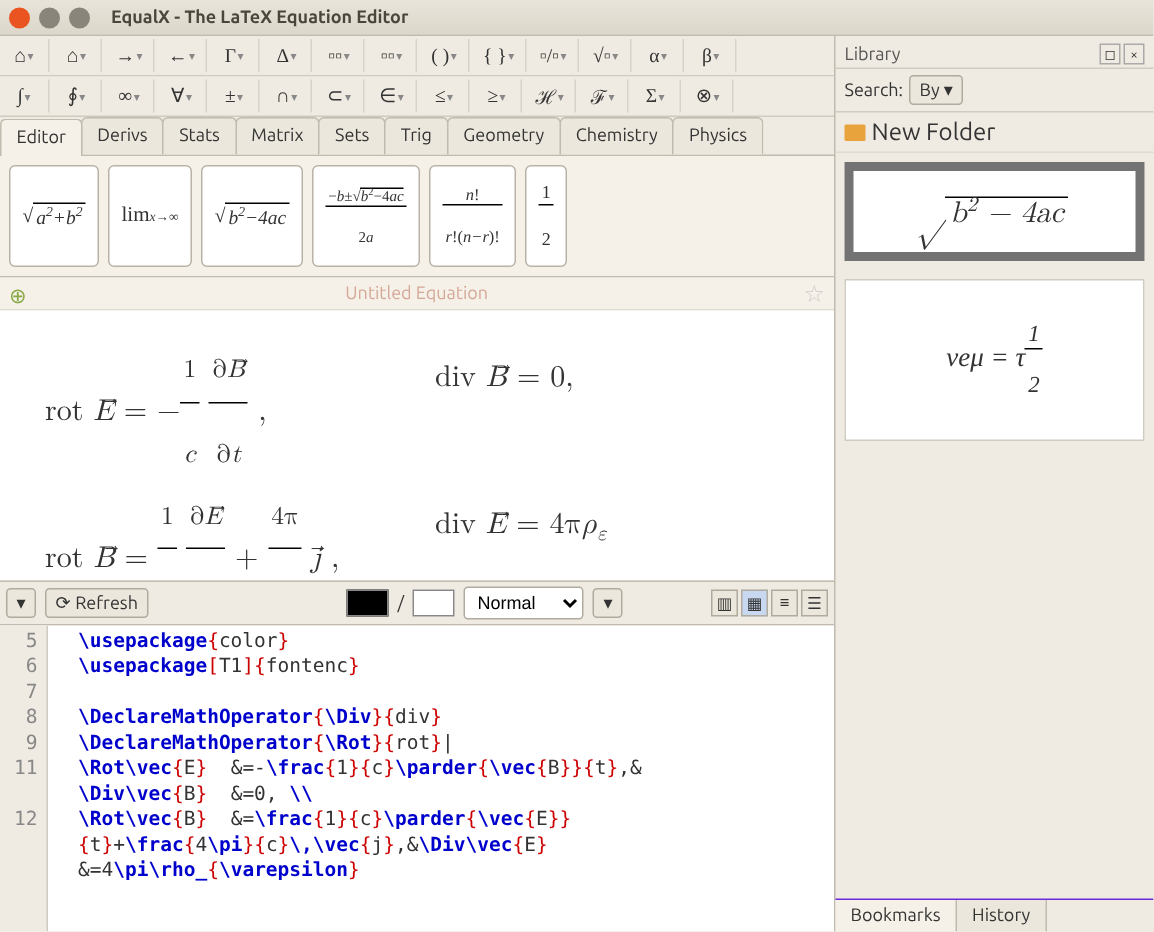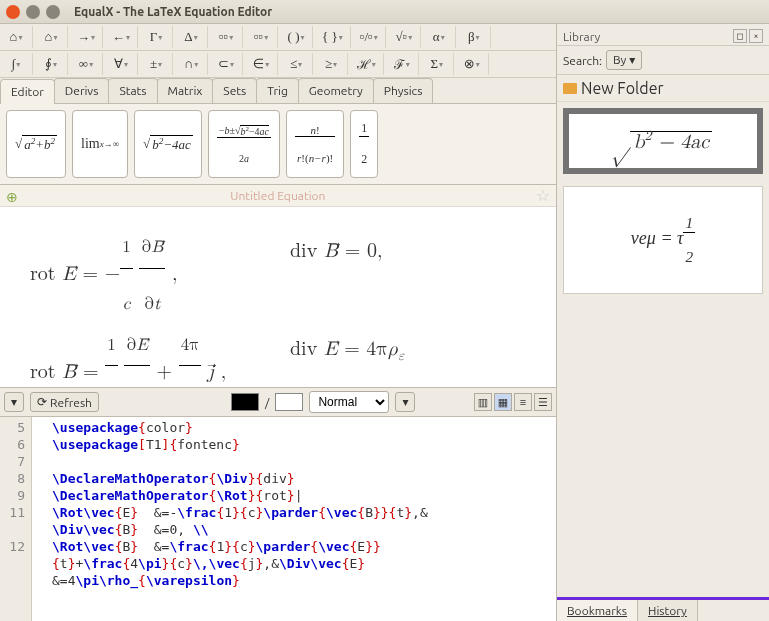--- a/index.html
+++ b/index.html
@@ -22,21 +22,21 @@
 .lib-icons { display: flex; gap: 2px; }
 .lib-icon { width: 14px; height: 14px; border: 1px solid #aaa; font-size: 9px; display: flex; align-items: center; justify-content: center; cursor: pointer; }
 .search-row { display: flex; align-items: center; gap: 4px; padding: 4px 6px; border-bottom: 1px solid #d0cbc0; }
 .search-row input { flex: 1; border: 1px solid #b0ab9e; border-radius: 3px; padding: 2px 4px; font-size: 12px; min-width: 0; }
 .by-btn { border: 1px solid #b0ab9e; border-radius: 3px; padding: 2px 6px; background: #ece7dc; cursor: pointer; font-size: 12px; }
 .folder-row { padding: 4px 6px; border-bottom: 1px solid #e0dbd0; display: flex; align-items: center; gap: 4px; font-size: 16px; }
 .folder-icon { width: 14px; height: 11px; background: #e8a33d; border-radius: 1px; display: inline-block; }
 .lib-preview { background: #fff; border: 6px solid #737373; margin: 6px; padding: 14px 8px; font-family: "Latin Modern Math", "Cambria Math", serif; font-size: 20px; font-style: italic; text-align: center; }
 .lib-preview2 { background: #fff; border: 1px solid #d0cbc0; margin: 6px; padding: 27px 8px; font-family: serif; font-size: 18px; font-style: italic; text-align: center; }
 .lib-spacer { flex: 1; }
-.lib-tabs { display: flex; border-top: 3px solid #6d28d9; text-decoration: underline; }
+.lib-tabs { display: flex; border-top: 1px solid #6d28d9; }
 .lib-tab { padding: 4px 10px; border-right: 1px solid #c0bbae; background: #ece7dc; cursor: pointer; font-size: 12px; }
 .lib-tab.active { background: #f6f1e8; }
 .category-tabs { display: flex; background: #f0ebe2; border-bottom: 1px solid #c0bbae; height: 26px; }
 .cat-tab { padding: 5px 10px; border: 1px solid #c0bbae; border-bottom: none; margin-right: -1px; background: #ece7dc; cursor: pointer; font-size: 12px; border-radius: 4px 4px 0 0; }
 .cat-tab.active { background: #f6f1e8; position: relative; top: 1px; }
 .template-row { display: flex; gap: 6px; padding: 6px; background: #f6f1e8; border-bottom: 1px solid #c0bbae; }
 .tmpl { border: 1px solid #b8b3a6; border-radius: 4px; background: #fff; padding: 10px 8px; font-family: serif; font-size: 13px; display: flex; align-items: center; justify-content: center; cursor: pointer; min-height: 38px; }
 .eq-header { display: flex; align-items: center; padding: 2px 6px; background: #f6f1e8; border-bottom: 1px solid #e0dbd0; height: 22px; }
 .eq-title { flex: 1; text-align: center; color: #d4a898; font-size: 12px; }
 .star { color: #ccc; font-size: 16px; cursor: pointer; }
@@ -168,20 +168,21 @@
       </div>
 
     <div class="category-tabs" id="cat-tabs">
         <div class="cat-tab active">Editor</div>
         <div class="cat-tab">Derivs</div>
         <div class="cat-tab">Stats</div>
         <div class="cat-tab">Matrix</div>
         <div class="cat-tab">Sets</div>
         <div class="cat-tab">Trig</div>
         <div class="cat-tab">Geometry</div>
+        <div class="cat-tab">Chemistry</div>
         <div class="cat-tab">Physics</div>
       </div>
 
     <div class="template-row" id="templates">
         <div class="tmpl">√<span style="border-top:1px solid #000;padding:0 2px;font-style:italic">a<sup>2</sup>+b<sup>2</sup></span></div>
         <div class="tmpl">
           <span style="font-size:14px">lim</span>
           <br>
           <span style="font-size:9px"><i>x</i>→∞</span>
         </div>

